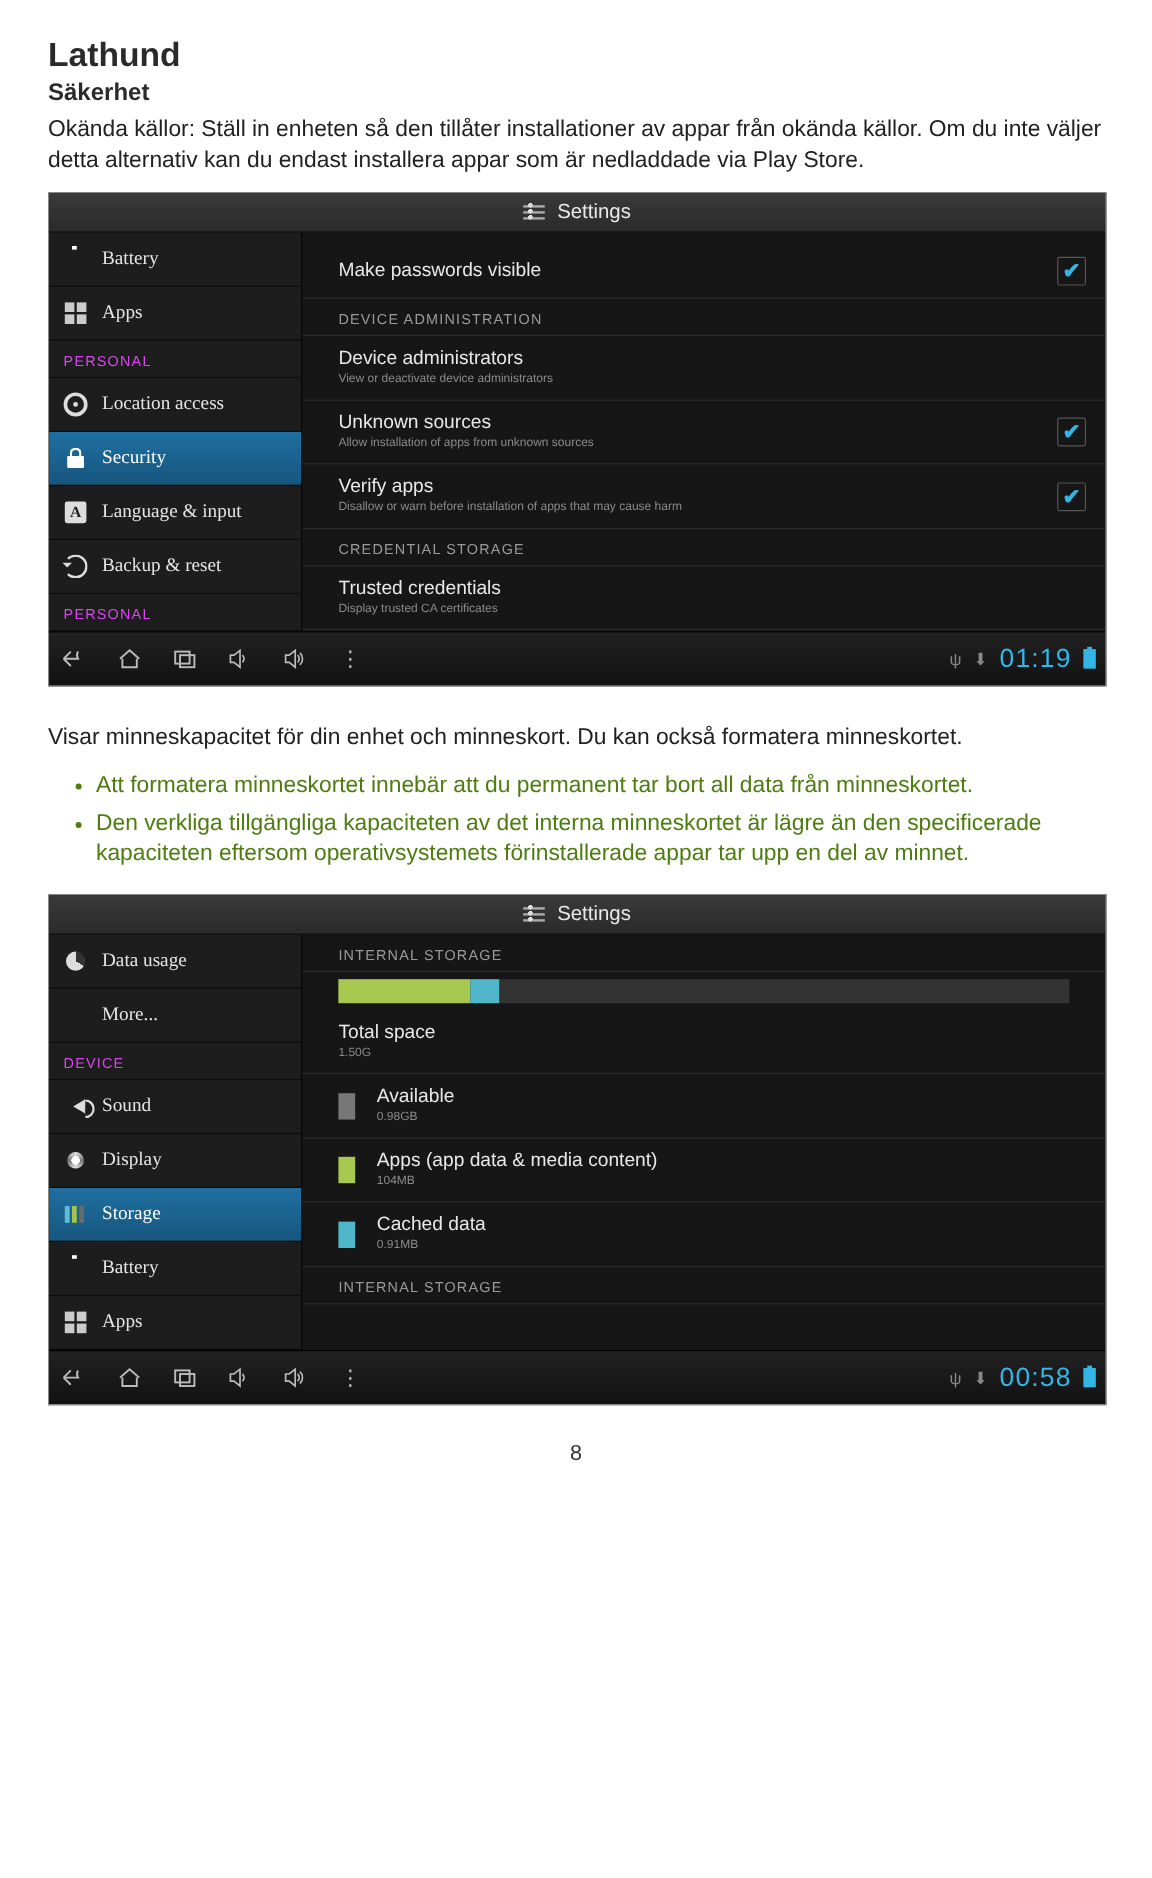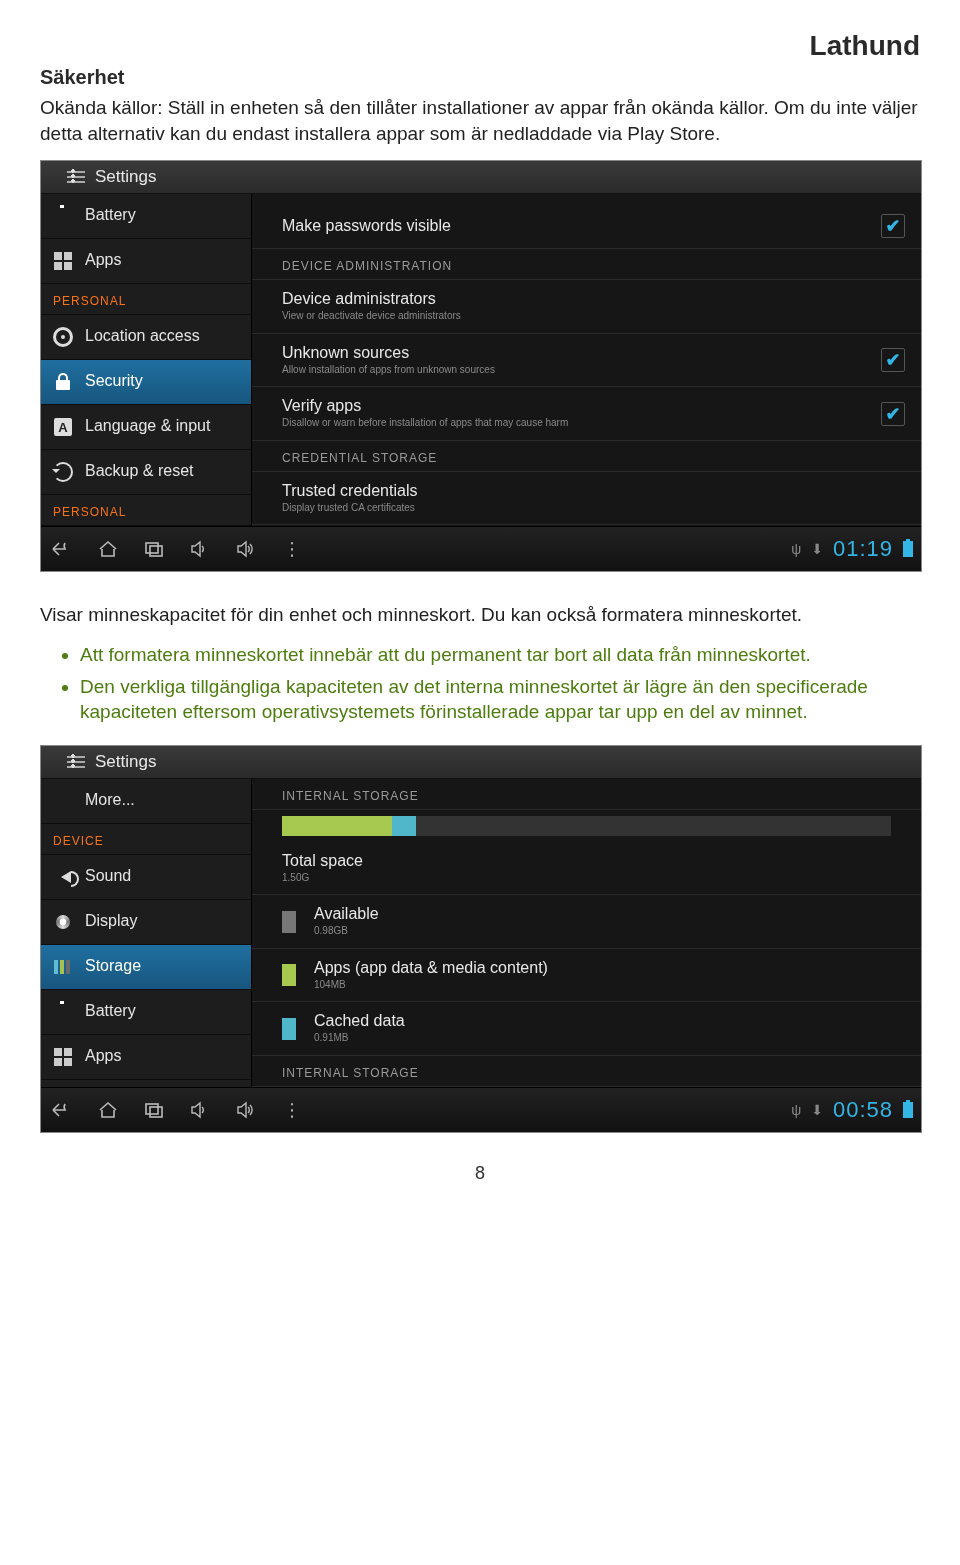--- a/index.html
+++ b/index.html
@@ -7,21 +7,21 @@
     padding: 0;
     font-family: Arial, Helvetica, sans-serif;
     background: #fff;
     width: 960px;
     color: #1a1a1a;
   }
   .page {
     padding: 20px 40px 40px 40px;
   }
   .doc-title {
-    text-align: right;
+    text-align: left;
     font-size: 28px;
     font-weight: bold;
     color: #2a2a2a;
     margin: 10px 0 4px 0;
   }
   .section-heading {
     font-size: 20px;
     font-weight: bold;
     color: #2a2a2a;
     margin: 0 0 6px 0;
@@ -44,23 +44,24 @@
   
   .shot {
     width: 880px;
     margin: 10px 0 30px 0;
     background: #1a1a1a;
     border: 1px solid #888;
   }
   .shot-header {
     display: flex;
     align-items: center;
-    padding: 6px 26px;
+    padding: 6px 4px;
     background: linear-gradient(#3a3a3a, #2a2a2a);
     border-bottom: 1px solid #111;
+    justify-content: center;
   }
   .sliders-icn {
     width: 18px; height: 14px;
     margin-right: 10px;
     background:
       linear-gradient(#aaa,#aaa) 0 1px/18px 2px no-repeat,
       linear-gradient(#aaa,#aaa) 0 6px/18px 2px no-repeat,
       linear-gradient(#aaa,#aaa) 0 11px/18px 2px no-repeat;
     position: relative;
   }
@@ -80,35 +81,36 @@
     display: flex;
   }
   .sidebar {
     width: 210px;
     background: #1d1d1d;
     border-right: 1px solid #000;
     flex-shrink: 0;
   }
   .side-item {
     display: flex;
-    align-items: flex-start;
+    align-items: center;
     padding: 12px 10px 12px 12px;
     border-bottom: 1px solid #0d0d0d;
     color: #e5e5e5;
     font-size: 16px;
+    font-family: Liberation Serif, serif;
   }
   .side-item.active {
     background: linear-gradient(#1f6fa0, #17567e);
     color: #fff;
   }
   .side-cat {
     padding: 10px 10px 6px 12px;
     font-size: 12px;
     letter-spacing: 1px;
-    color: #f97316;
+    color: #d946ef;
     border-bottom: 1px solid #0d0d0d;
   }
   .icn {
     width: 20px; height: 20px;
     margin-right: 12px;
     flex-shrink: 0;
     display: flex; align-items:center; justify-content:center;
     color:#ddd; font-size:14px;
   }
   .batt-icn { background:#fff; width:10px; height:16px; margin-left:5px; margin-right:17px; position:relative; border-radius:1px;}
@@ -339,20 +341,26 @@
   </ul>
 
   <div class="shot">
     <div class="shot-header">
       <span class="sliders-icn"></span>
       <span class="shot-header-title">Settings</span>
     </div>
     <div class="shot-body">
       <div class="sidebar">
         <div class="side-item">
+          <span class="icn">
+              <span class="pie-icn"></span>
+            </span>
+          <span>Data usage</span>
+        </div>
+        <div class="side-item">
           <span class="icn"></span>
           <span>More...</span>
         </div>
         <div class="side-cat">DEVICE</div>
         <div class="side-item">
           <span class="icn">
               <span class="sound-icn"></span>
             </span>
           <span>Sound</span>
         </div>

